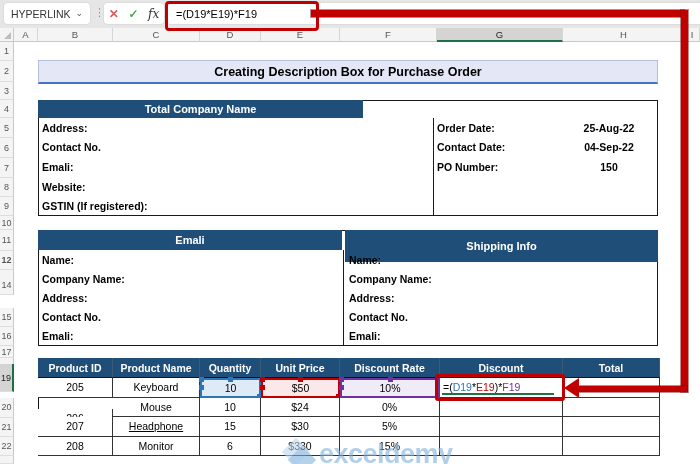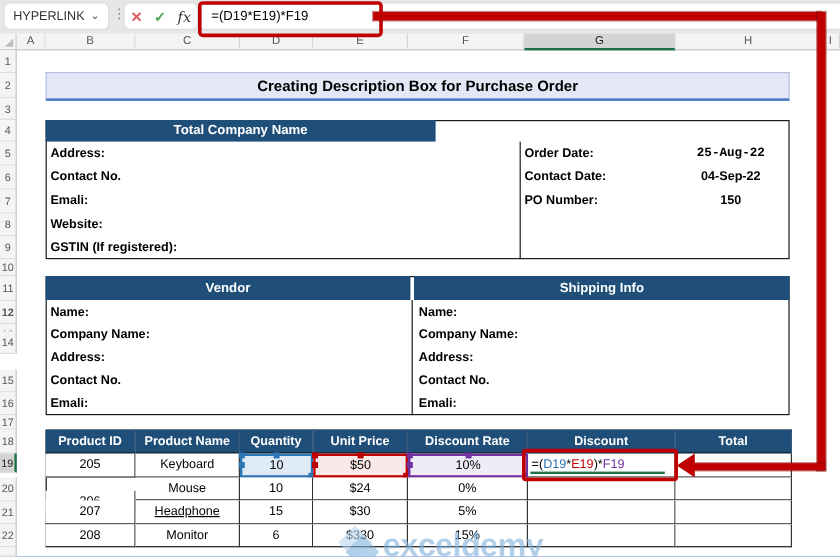--- a/index.html
+++ b/index.html
@@ -138,49 +138,49 @@
         <div class="rowhdr" style="top: 169px; height: 19px;">9</div>
         <div class="rowhdr" style="top: 188px; height: 14px;">10</div>
         <div class="rowhdr" style="top: 202px; height: 21px;">11</div>
         <div class="rowhdr" style="top: 223px; height: 19px; font-weight: bold;">12</div>
         <div class="rowhdr" style="top: 242px; height: 19px; text-align: center;">13</div>
         <div class="rowhdr" style="top: 248px; height: 19px;">14</div>
         <div class="rowhdr" style="top: 280px; height: 19px;">15</div>
         <div class="rowhdr" style="top: 299px; height: 19px;">16</div>
         <div class="rowhdr" style="top: 318px; height: 12px;">17</div>
         <div class="rowhdr" style="top: 330px; height: 20px;">18</div>
-        <div class="rowhdr sel" style="top: 350px; height: 16px;">19</div>
+        <div class="rowhdr sel" style="top: 336px; height: 28px;">19</div>
         <div class="rowhdr" style="top: 370px; height: 19.5px;">20</div>
         <div class="rowhdr" style="top: 389.5px; height: 19px;">21</div>
         <div class="rowhdr" style="top: 408.5px; height: 19px;">22</div>
         <div class="rowhdr" style="top: 427.5px; height: 8.5px;"></div>
       </div>
 
     <div class="titlecell">
       <span>Creating Description Box for Purchase Order</span>
     </div>
 
     <div class="panelbox" style="left:38px;top:72px;width:620px;height:116px;"></div>
     <div class="hdrbar" style="left:38px;top:72px;width:325px;height:18px;">Total Company Name</div>
     <div class="vline" style="left:433px;top:90px;height:98px;"></div>
 
     <div class="panelbox" style="left:38px;top:202px;width:620px;height:116px;"></div>
-    <div class="hdrbar" style="left:38px;top:202px;width:304px;height:20px;">Vendor</div>
-    <div class="hdrbar" style="left:345px;top:202px;width:313px;height:20px;">Shipping Info</div>
+    <div class="hdrbar" style="left:38px;top:202px;width:304px;height:20px;">Emali</div>
+    <div class="hdrbar" style="left:345px;top:202px;width:313px;height:32px;">Shipping Info</div>
     <div class="vline" style="left:343px;top:222px;height:96px;"></div>
 
     <div class="tablebox"></div>
     <div id="dyn">
         <div class="flabel" style="left: 42px; top: 90px;">Address:</div>
         <div class="flabel" style="left: 42px; top: 109.6px;">Contact No.</div>
         <div class="flabel" style="left: 42px; top: 129.2px;">Emali:</div>
         <div class="flabel" style="left: 42px; top: 149px;">Website:</div>
         <div class="flabel" style="left: 42px; top: 168.4px;">GSTIN (If registered):</div>
         <div class="flabel" style="left: 437px; top: 90px;">Order Date:</div>
-        <div class="fvalue" style="left: 563px; top: 90px; width: 92px; font-family: Liberation Mono, monospace;">25-Aug-22</div>
+        <div class="fvalue" style="left: 563px; top: 90px; width: 92px;">25-Aug-22</div>
         <div class="flabel" style="left: 437px; top: 109.6px;">Contact Date:</div>
         <div class="fvalue" style="left: 563px; top: 109.6px; width: 92px;">04-Sep-22</div>
         <div class="flabel" style="left: 437px; top: 129.2px;">PO Number:</div>
         <div class="fvalue" style="left: 563px; top: 129.2px; width: 92px;">150</div>
         <div class="flabel" style="left: 42px; top: 222px;">Name:</div>
         <div class="flabel" style="left: 42px; top: 241.2px;">Company Name:</div>
         <div class="flabel" style="left: 42px; top: 260.4px;">Address:</div>
         <div class="flabel" style="left: 42px; top: 279.6px;">Contact No.</div>
         <div class="flabel" style="left: 42px; top: 298.8px;">Emali:</div>
         <div class="flabel" style="left: 349px; top: 222px;">Name:</div>

